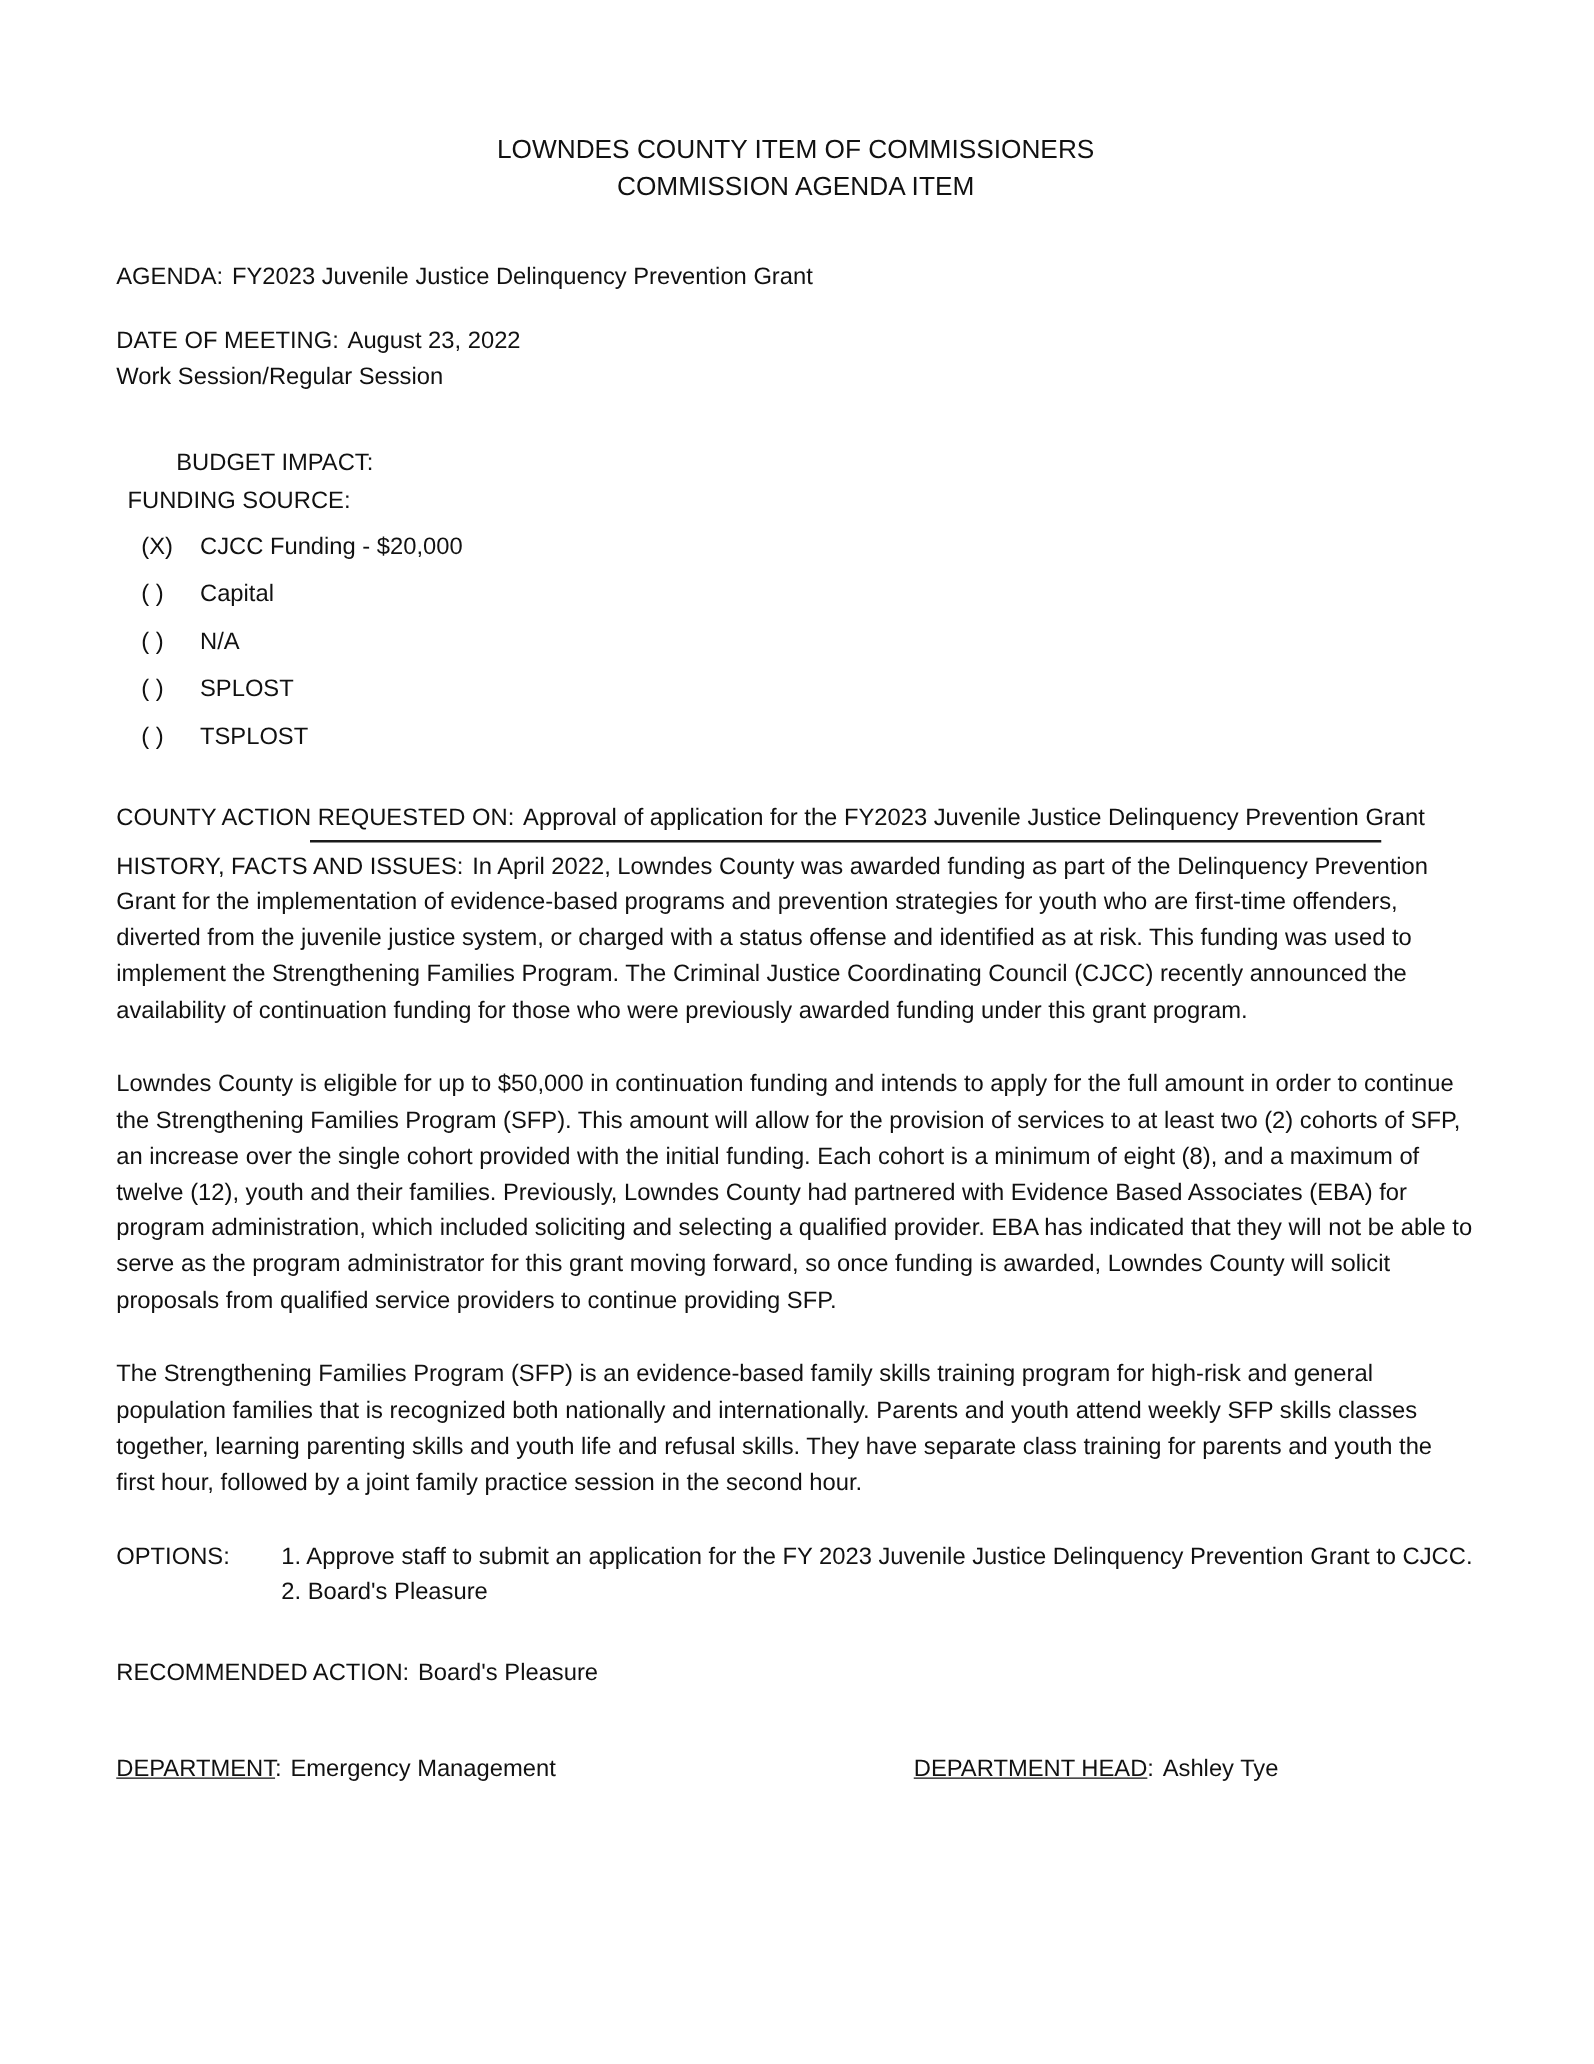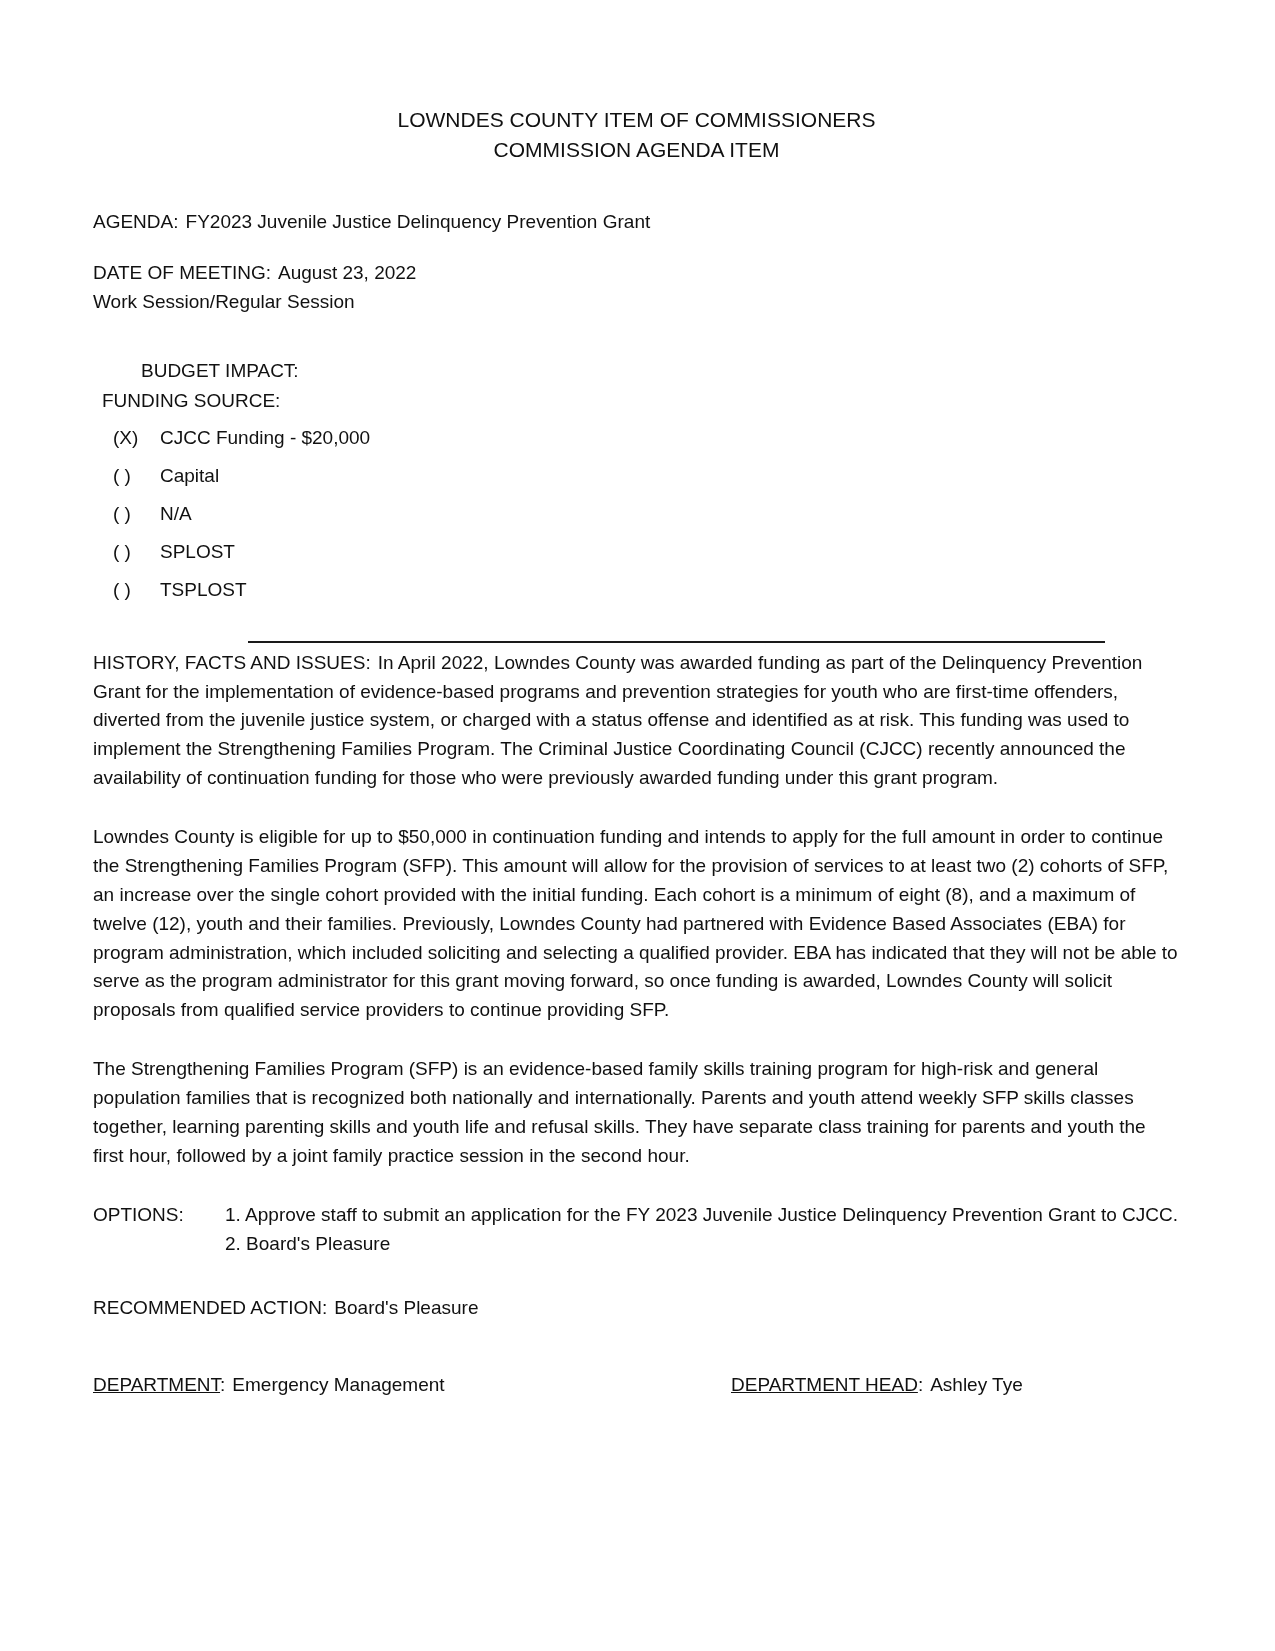--- a/index.html
+++ b/index.html
@@ -108,20 +108,23 @@
     <div class="funding-item">
       <span class="mark">( )</span>
       <span>SPLOST</span>
     </div>
     <div class="funding-item">
       <span class="mark">( )</span>
       <span>TSPLOST</span>
     </div>
   </div>
 
+  <p class="county-action">
+    <span class="label">COUNTY ACTION REQUESTED ON:</span><span>Approval of application for the FY2023 Juvenile Justice Delinquency Prevention Grant</span>
+  </p>
 
   <hr class="section-rule">
 
   <p class="para">
     <span class="label">HISTORY, FACTS AND ISSUES:</span><span>In April 2022, Lowndes County was awarded funding as part of the Delinquency Prevention Grant for the implementation of evidence-based programs and prevention strategies for youth who are first-time offenders, diverted from the juvenile justice system, or charged with a status offense and identified as at risk.  This funding was used to implement the Strengthening Families Program.  The Criminal Justice Coordinating Council (CJCC) recently announced the availability of continuation funding for those who were previously awarded funding under this grant program.</span>
   </p>
 
   <p class="para">Lowndes County is eligible for up to $50,000 in continuation funding and intends to apply for the full amount in order to continue the Strengthening Families Program (SFP). This amount will allow for the provision of services to at least two (2) cohorts of SFP, an increase over the single cohort provided with the initial funding.  Each cohort is a minimum of eight (8), and a maximum of twelve (12), youth and their families.  Previously, Lowndes County had partnered with Evidence Based Associates (EBA) for program administration, which included soliciting and selecting a qualified provider.  EBA has indicated that they will not be able to serve as the program administrator for this grant moving forward, so once funding is awarded, Lowndes County will solicit proposals from qualified service providers to continue providing SFP.</p>
 
   <p class="para">The Strengthening Families Program (SFP) is an evidence-based family skills training program for high-risk and general population families that is recognized both nationally and internationally. Parents and youth attend weekly SFP skills classes together, learning parenting skills and youth life and refusal skills. They have separate class training for parents and youth the first hour, followed by a joint family practice session in the second hour.</p>

